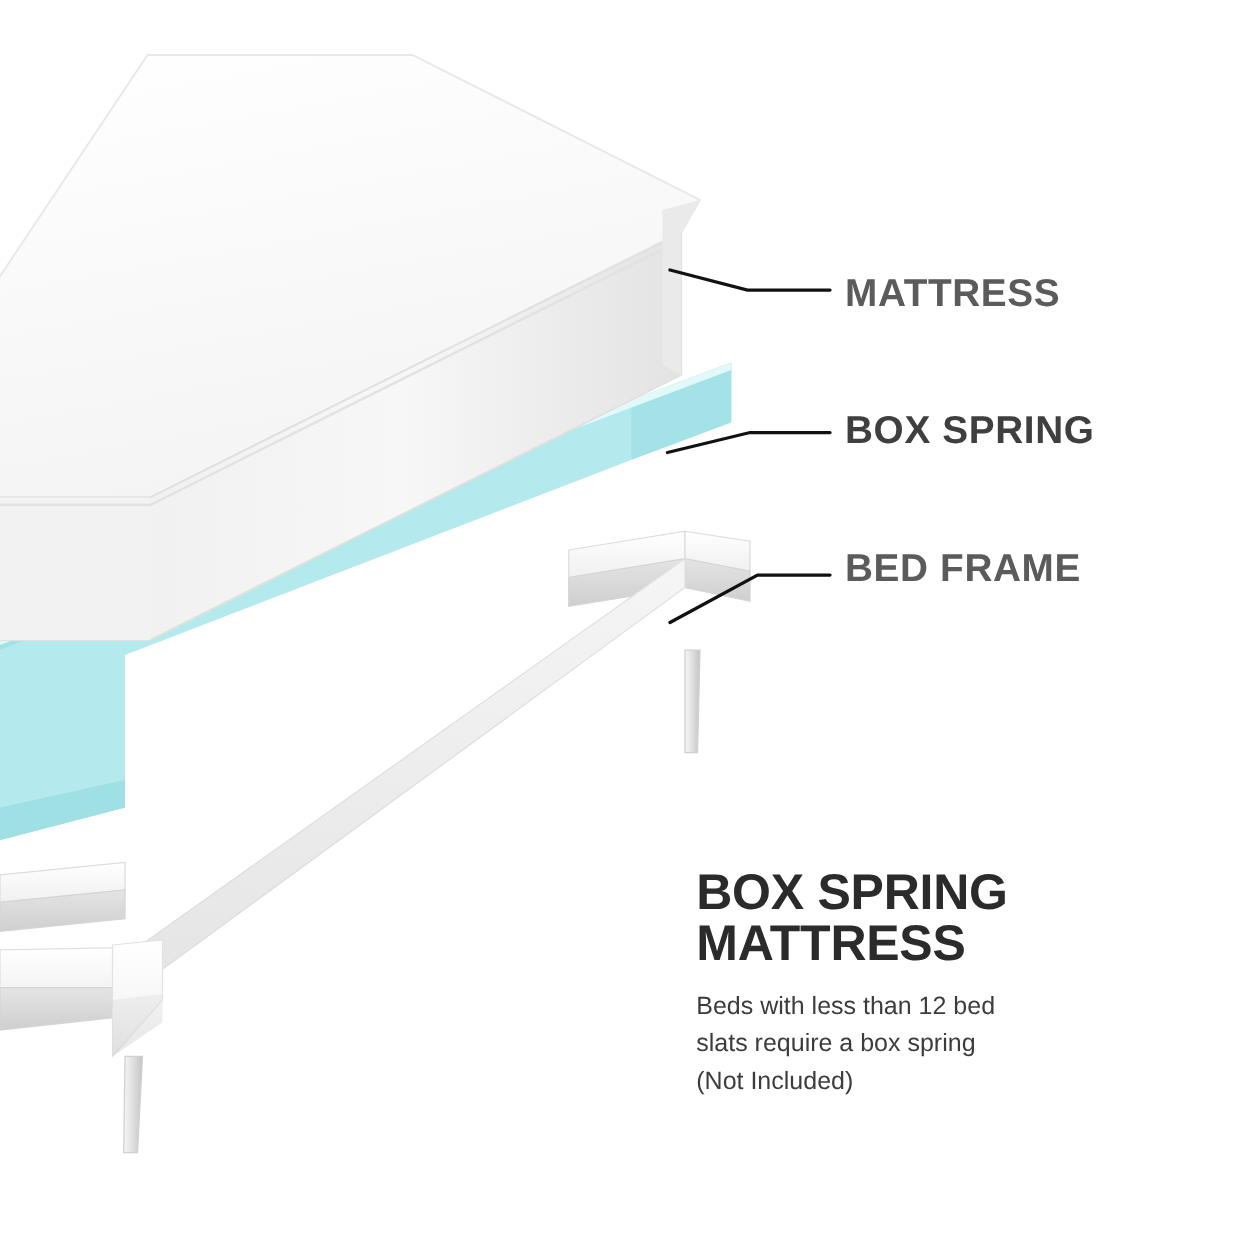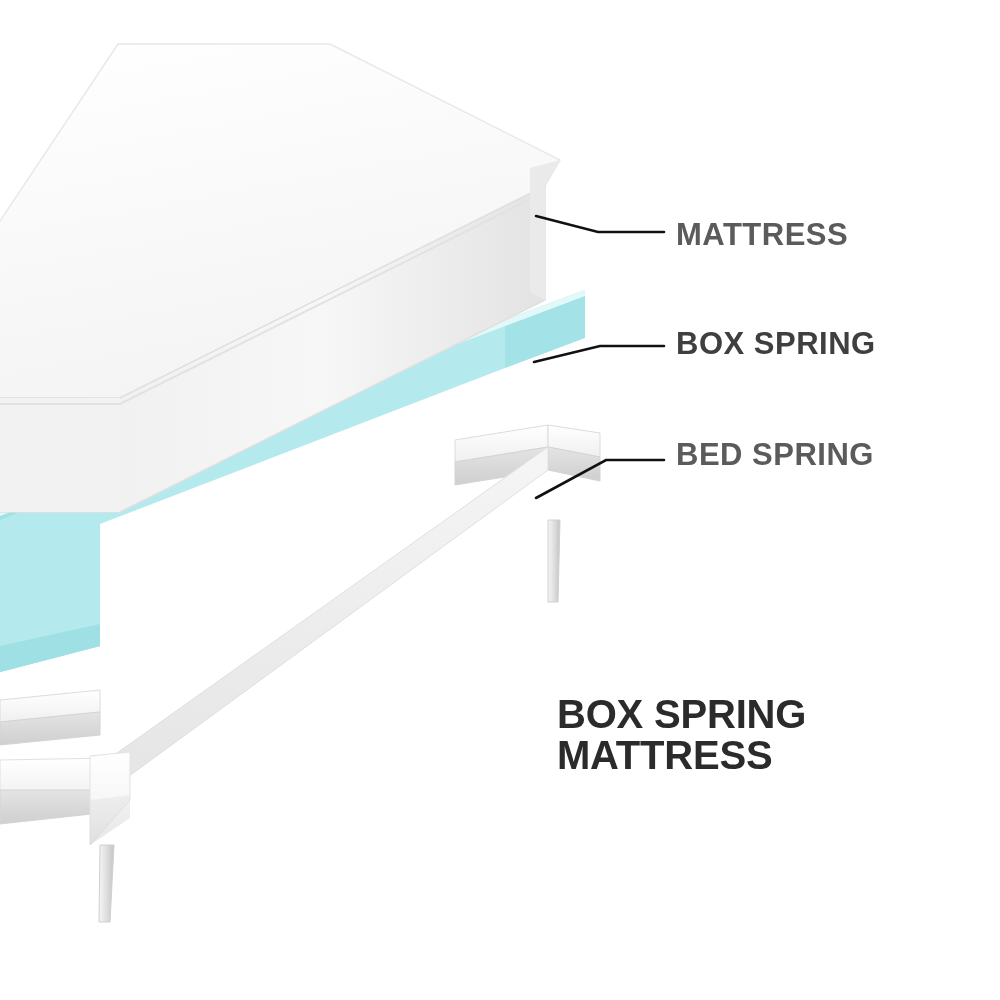--- a/index.html
+++ b/index.html
@@ -173,22 +173,27 @@
 
     <g stroke="#111111" stroke-width="2.6" fill="none" stroke-linecap="round">
       <path d="M536 216 L598 232 L664 232"></path>
       <path d="M534 362 L600 346 L664 346"></path>
       <path d="M536 498 L606 460 L664 460"></path>
     </g>
   </svg>
 
   <div class="label" id="label-mattress">MATTRESS</div>
   <div class="label" id="label-boxspring">BOX SPRING</div>
-  <div class="label" id="label-bedframe">BED SPRING</div>
+  <div class="label" id="label-bedframe">BED FRAME</div>
 
   <div id="callout-block">
     <div id="callout-title">
       <span class="callout-line">BOX SPRING</span>
       <span class="callout-line">MATTRESS</span>
     </div>
+    <div id="callout-body">
+      <span class="callout-line">Beds with less than 12 bed</span>
+      <span class="callout-line">slats require a box spring</span>
+      <span class="callout-line">(Not Included)</span>
+    </div>
   </div>
 
 </div>
 
 </body></html>

